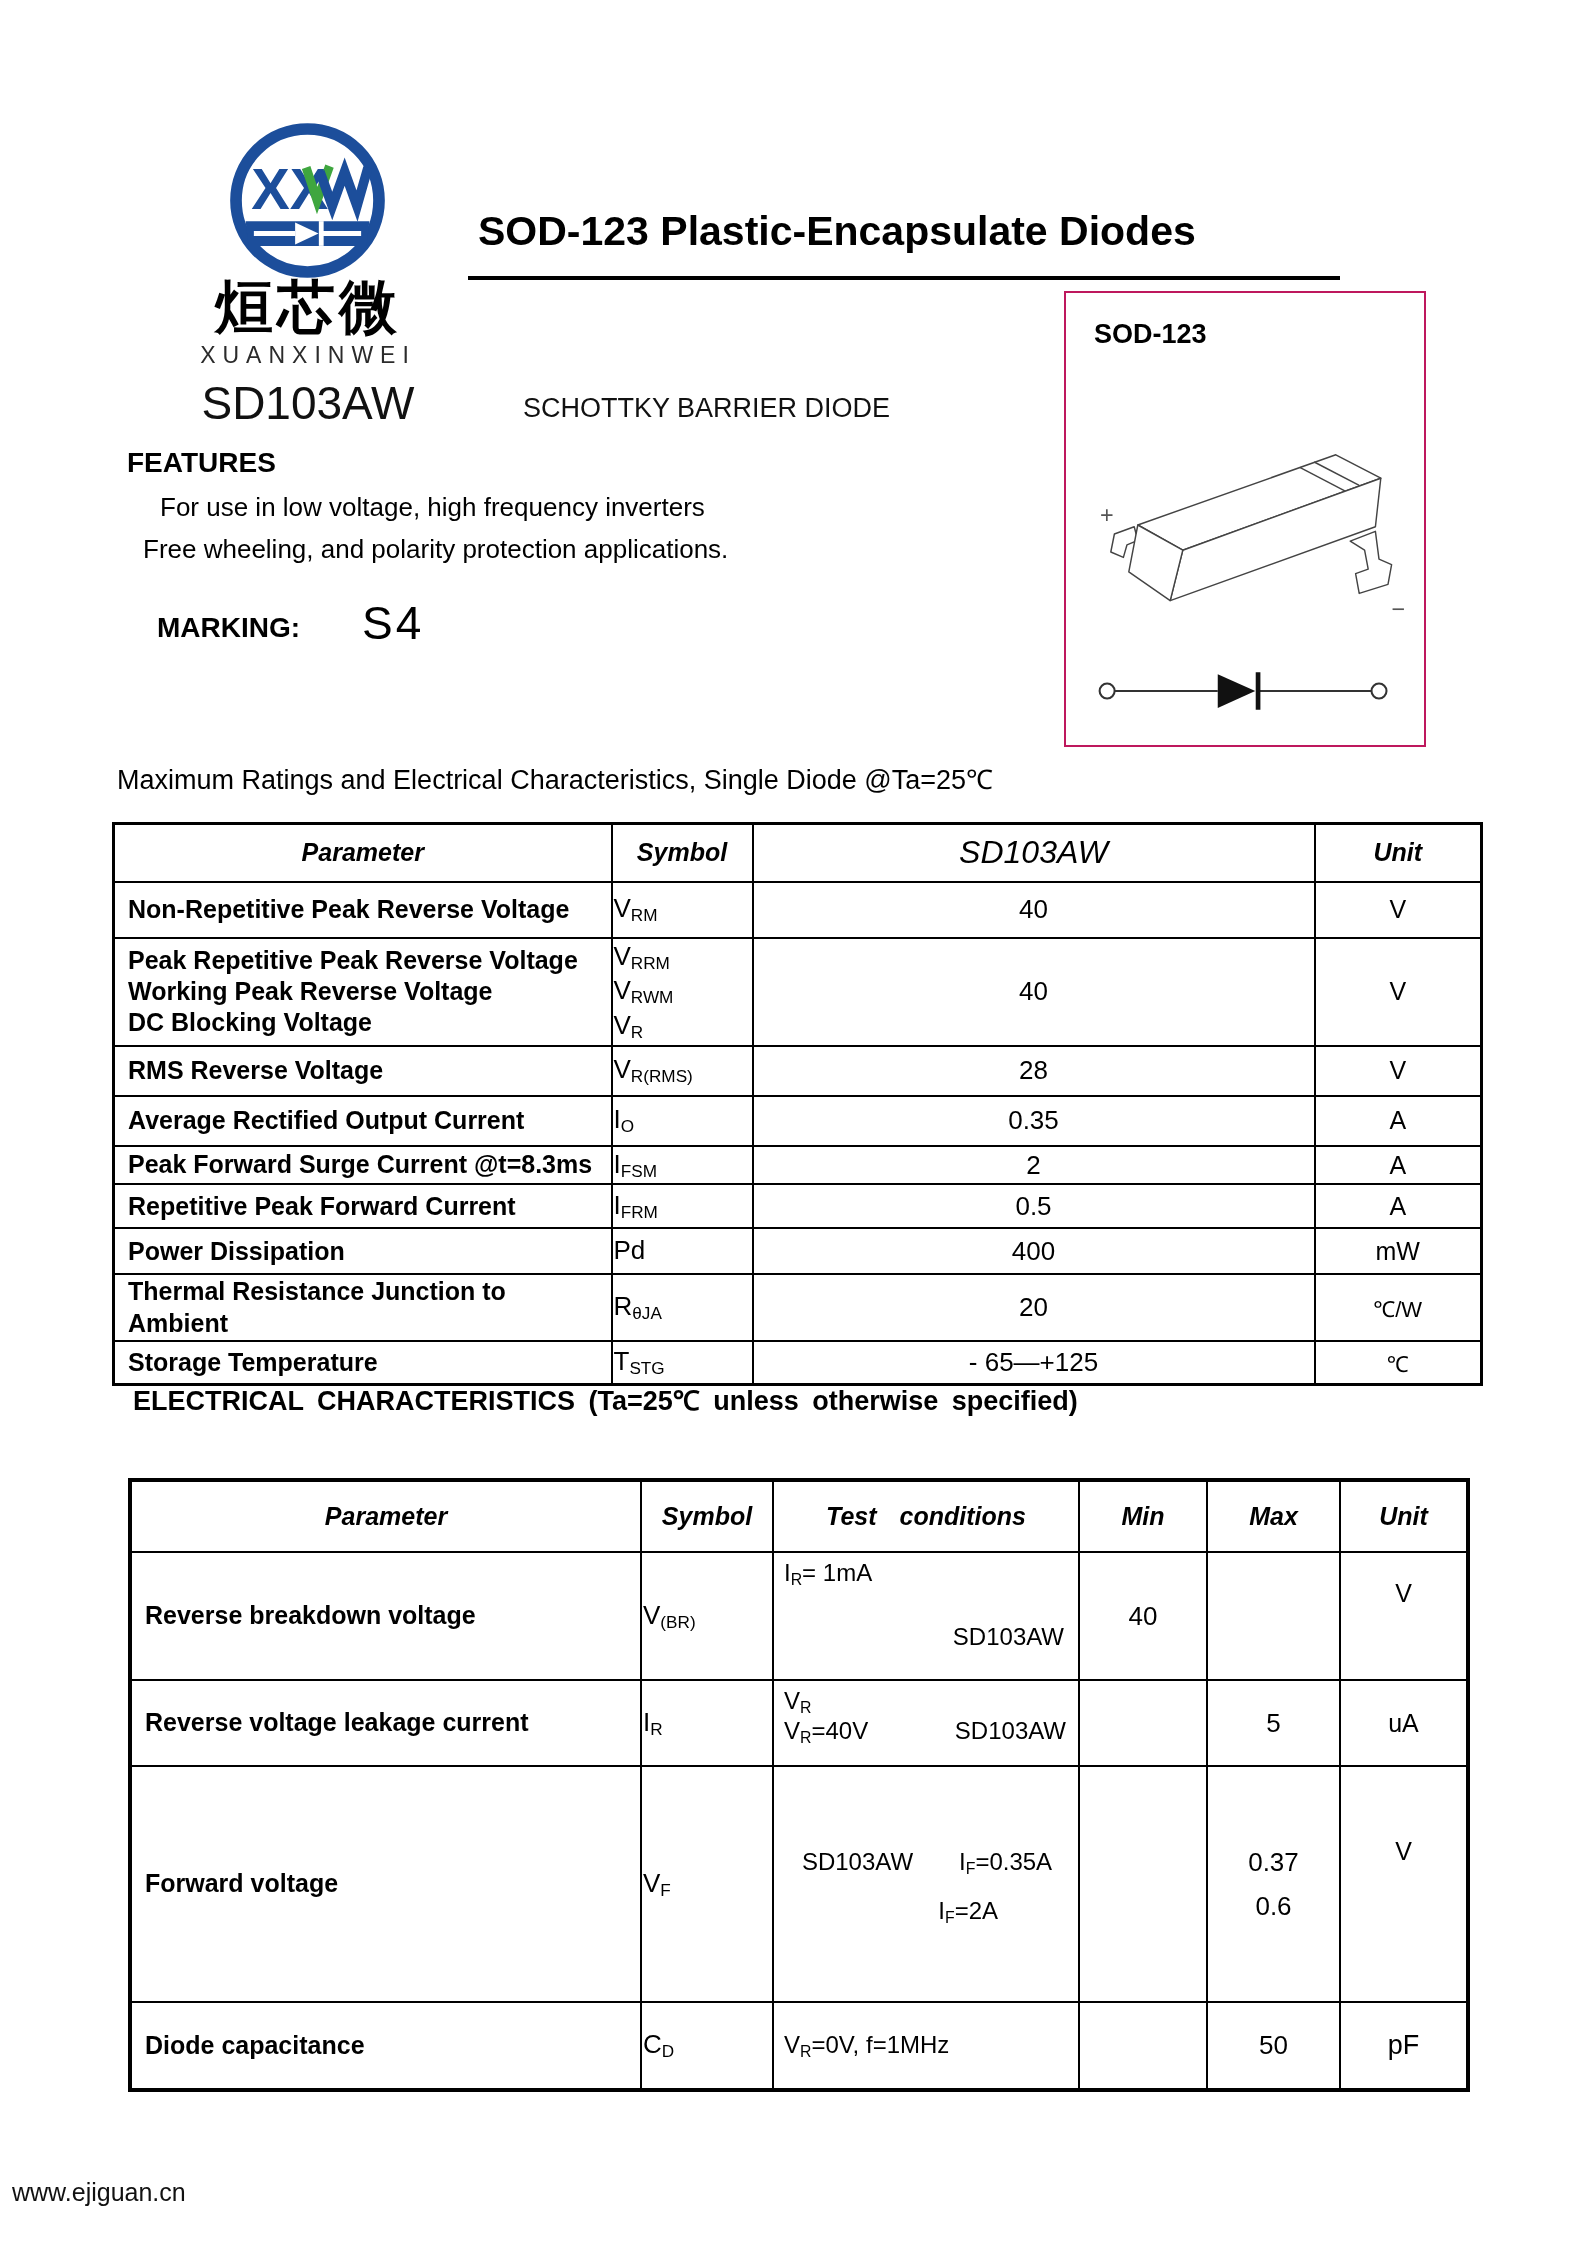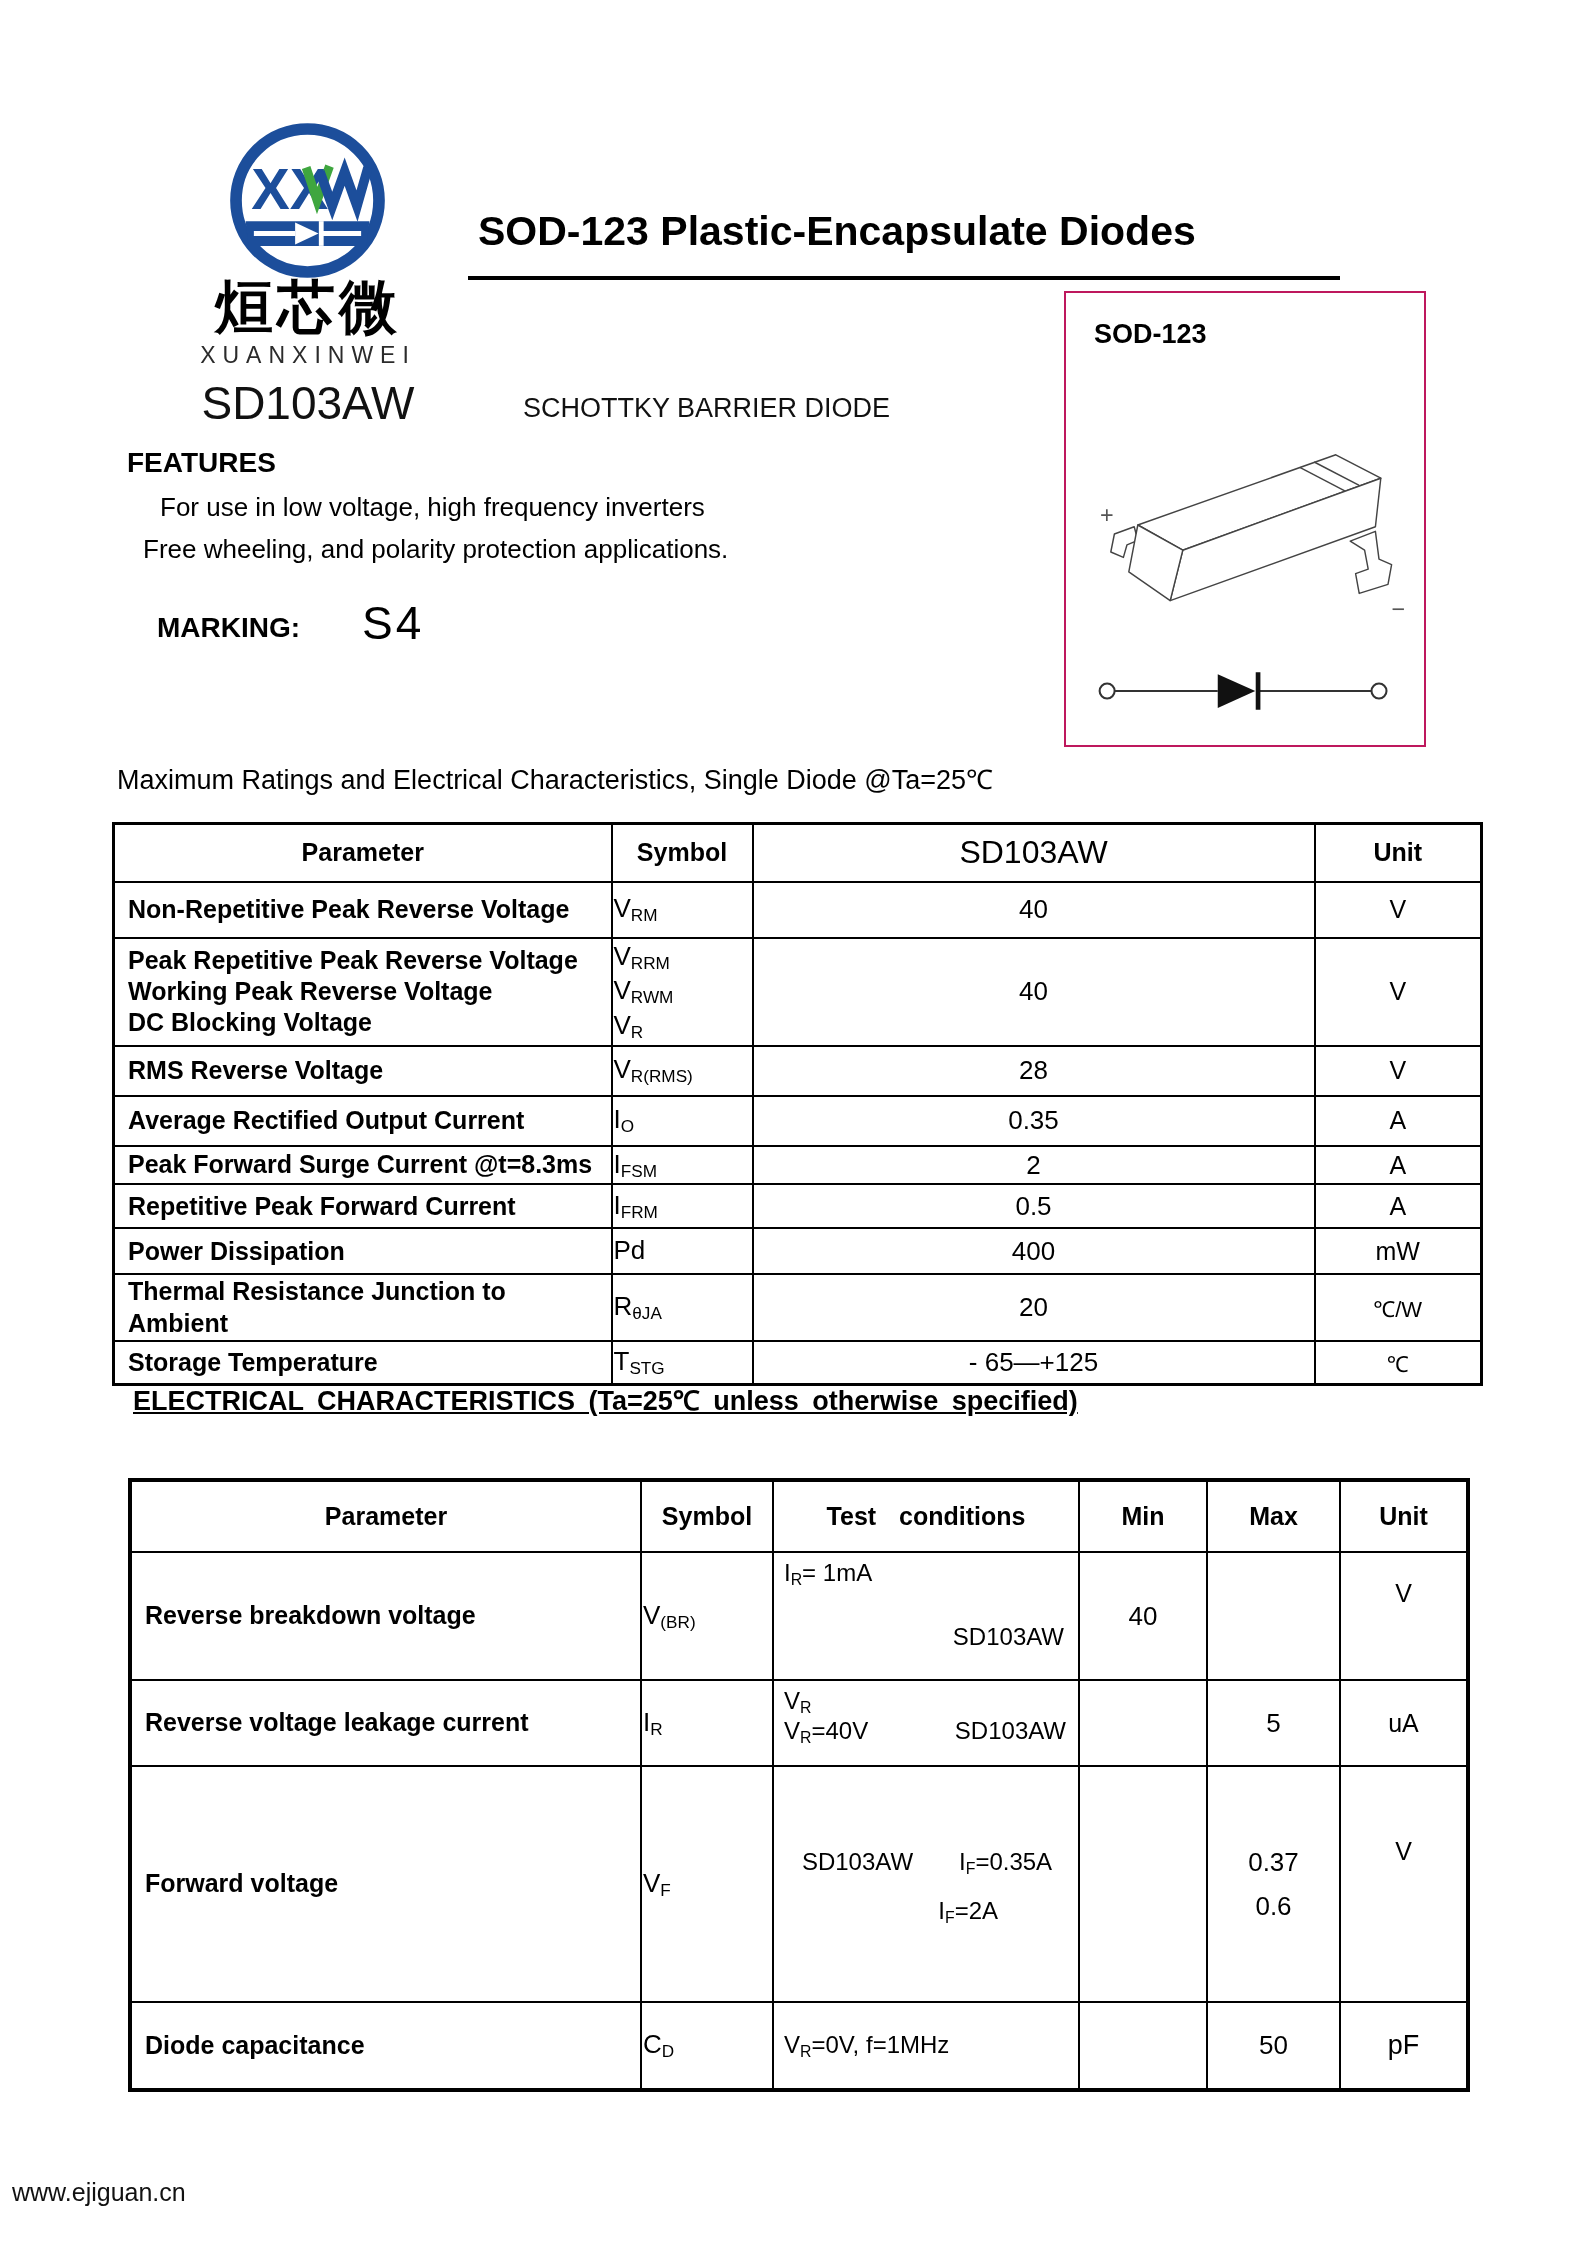--- a/index.html
+++ b/index.html
@@ -23,27 +23,27 @@
   .feat2{position:absolute;left:143px;top:534px;font-size:26px;}
   .marking-l{position:absolute;left:157px;top:612px;font-size:28px;font-weight:bold;}
   .marking-c{position:absolute;left:362px;top:596px;font-size:46px;letter-spacing:3px;}
   
   .pkg-box{position:absolute;left:1064px;top:291px;width:358px;height:452px;border:2px solid #be185d;}
   .pkg-label{position:absolute;left:28px;top:26px;font-size:27px;font-weight:bold;}
   .pkg-draw{position:absolute;left:8px;top:88px;width:340px;height:270px;}
   .diode-sym{position:absolute;left:28px;top:368px;width:300px;height:60px;}
   
   .mr-heading{position:absolute;left:117px;top:760px;font-size:27px;font-weight:normal;}
-  .ec-heading{position:absolute;left:133px;top:1381px;font-size:27px;font-weight:bold;word-spacing:6px;text-decoration:underline;}
+  .ec-heading{position:absolute;left:133px;top:1381px;font-size:27px;font-weight:bold;word-spacing:6px;}
   
   table{border-collapse:collapse;table-layout:fixed;}
   .t1{position:absolute;left:112px;top:822px;width:1368px;border:3px solid #000;}
   .t2{position:absolute;left:128px;top:1478px;width:1338px;border:4px solid #000;}
   .t1 th,.t1 td,.t2 th,.t2 td{border:2px solid #000;vertical-align:middle;overflow:hidden;}
-  th.hdr{font-size:25px;font-weight:bold;text-align:center;}
+  th.hdr{font-size:25px;font-weight:bold;text-align:center;font-style:italic;}
   .t1 .dev-hdr{font-size:32px;font-weight:normal;}
   td.param{font-size:25px;font-weight:bold;text-align:left;padding-left:13px;line-height:1.25;}
   td.sym{font-size:26px;text-align:left;line-height:1.25;margin-top:11px;}
   td.val{font-size:26px;text-align:center;}
   td.unit{font-size:25px;text-align:center;}
   .sb{font-size:66%;vertical-align:-0.25em;}
   
   .t2 td.param{font-size:25px;margin-top:7px;}
   .t2 .cond{font-size:24px;text-align:left;padding:6px 8px 6px 10px;vertical-align:top;}
   .t2 .cond .dev-r{text-align:right;padding-right:6px;margin-top:34px;}

